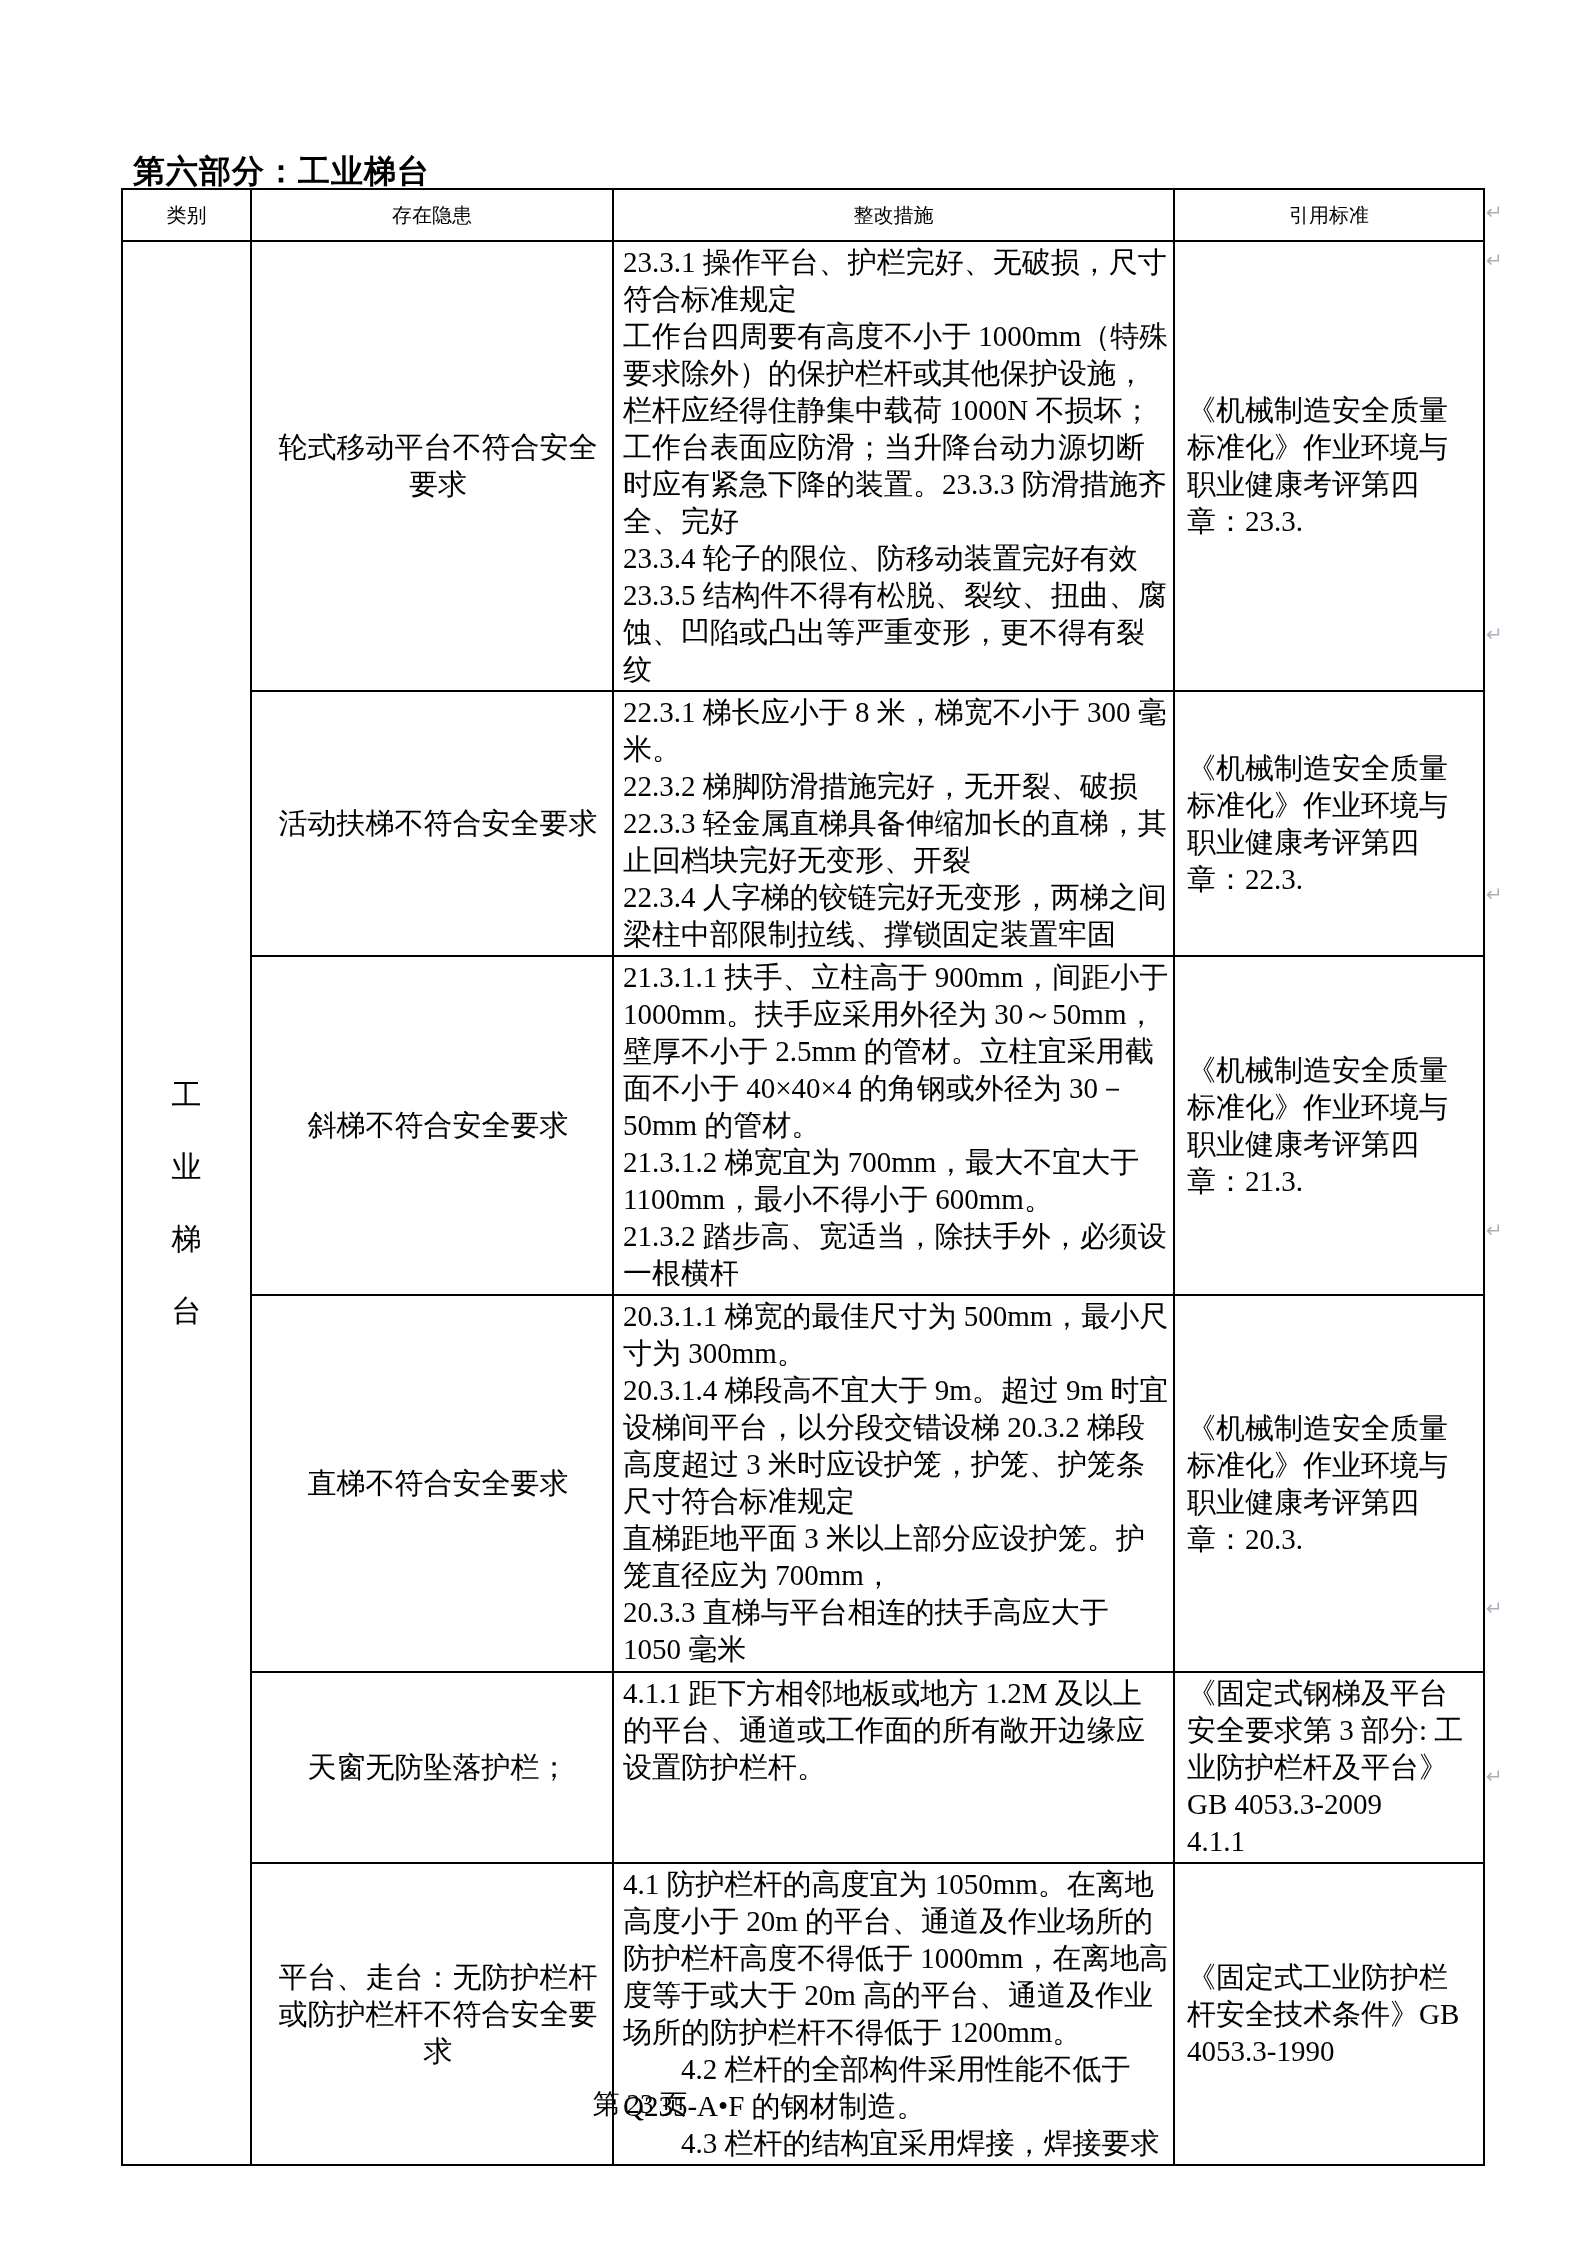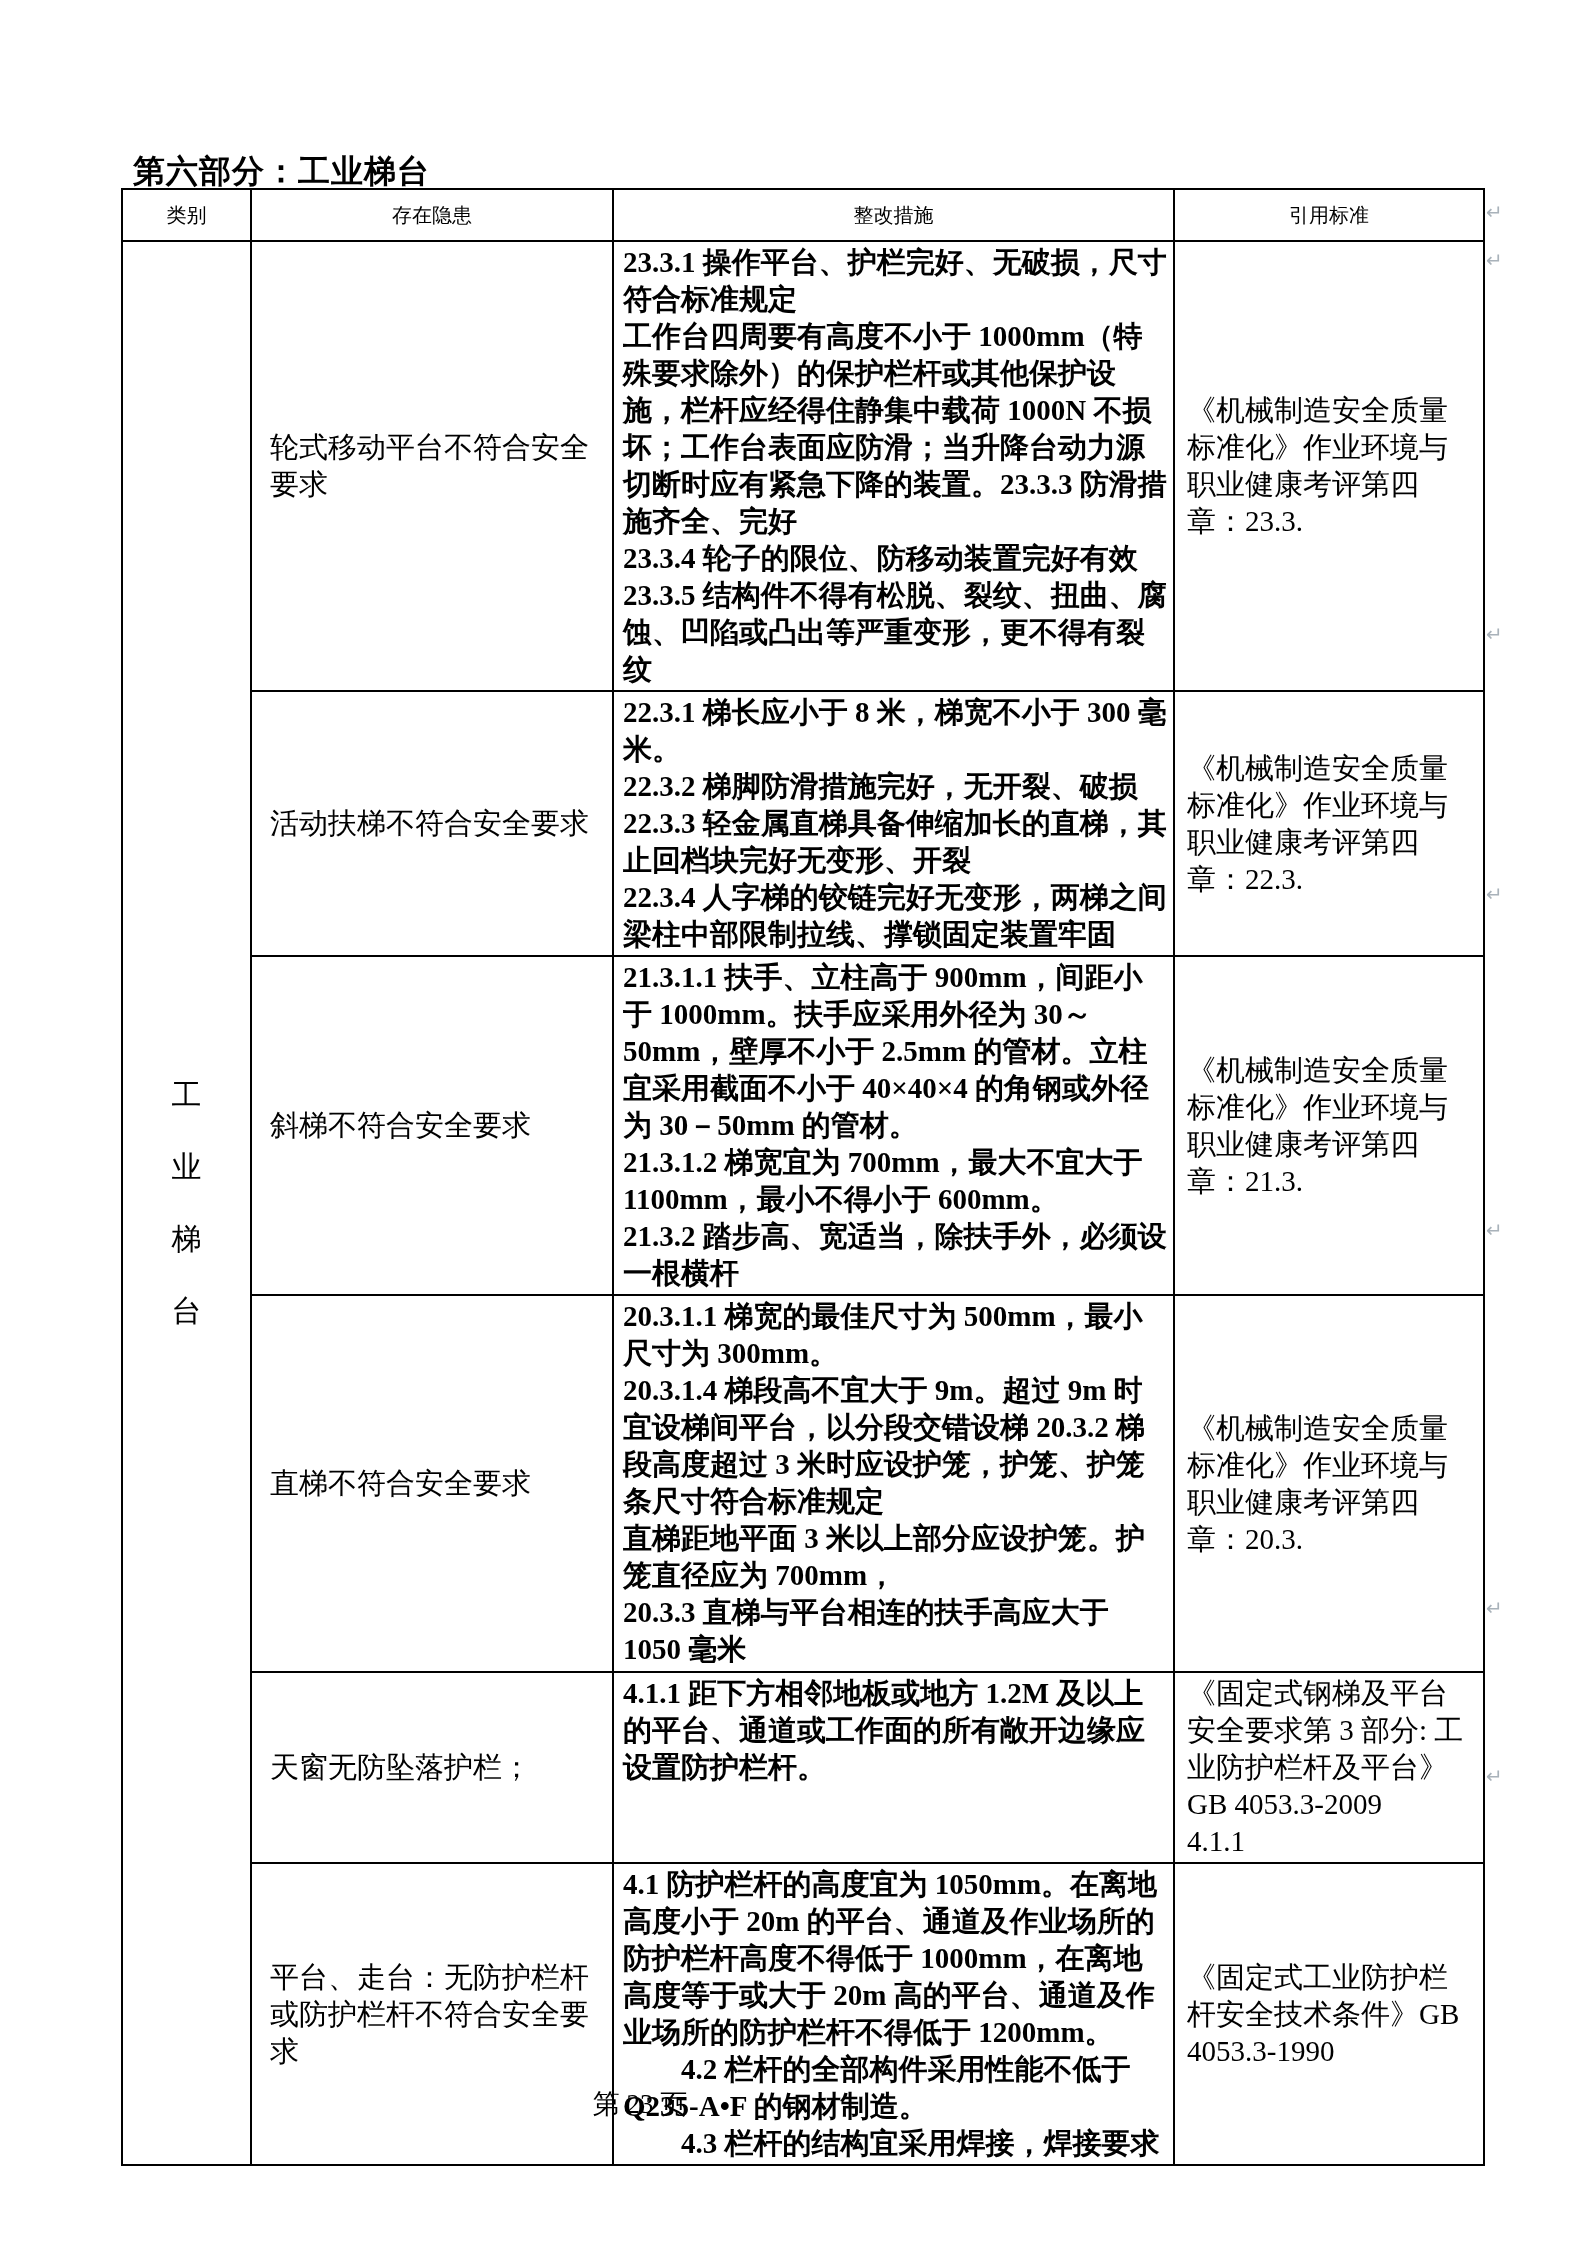--- a/index.html
+++ b/index.html
@@ -33,22 +33,22 @@
   .doc-table td { font-size:29px; line-height:37px; }
   tr.hrow   { height:52px; }
   tr.r1 { height:375px; }
   tr.r2 { height:260px; }
   tr.r3 { height:336px; }
   tr.r4 { height:377px; }
   tr.r5 { height:169px; }
   tr.r6 { height:301px; }
   td.cat-cell { text-align:center; vertical-align:middle; padding:0; }
   .cat-char { display:block; line-height:72px; font-size:30px; }
-  td.hazard-cell { vertical-align:middle; text-align:left; padding:4px 6px 4px 18px; }
-  td.measures-cell { vertical-align:top; text-align:left; padding:2px 4px 2px 9px;font-weight:bold; }
+  td.hazard-cell { vertical-align:middle; text-align:center; padding:4px 6px 4px 18px; }
+  td.measures-cell { vertical-align:top; text-align:left; padding:2px 4px 2px 9px; }
   td.standard-cell { vertical-align:middle; text-align:left; padding:2px 19px 2px 12px; }
   .para { margin:0; }
   .footer {
     position:absolute; top:2086px; left:0; width:1280px;
     text-align:center; font-size:27px;
   }
   .pmark {
     position:absolute; left:1486px;
     color:#a9b2ba; font-size:20px; line-height:20px;
     font-family:"DejaVu Sans",sans-serif;

